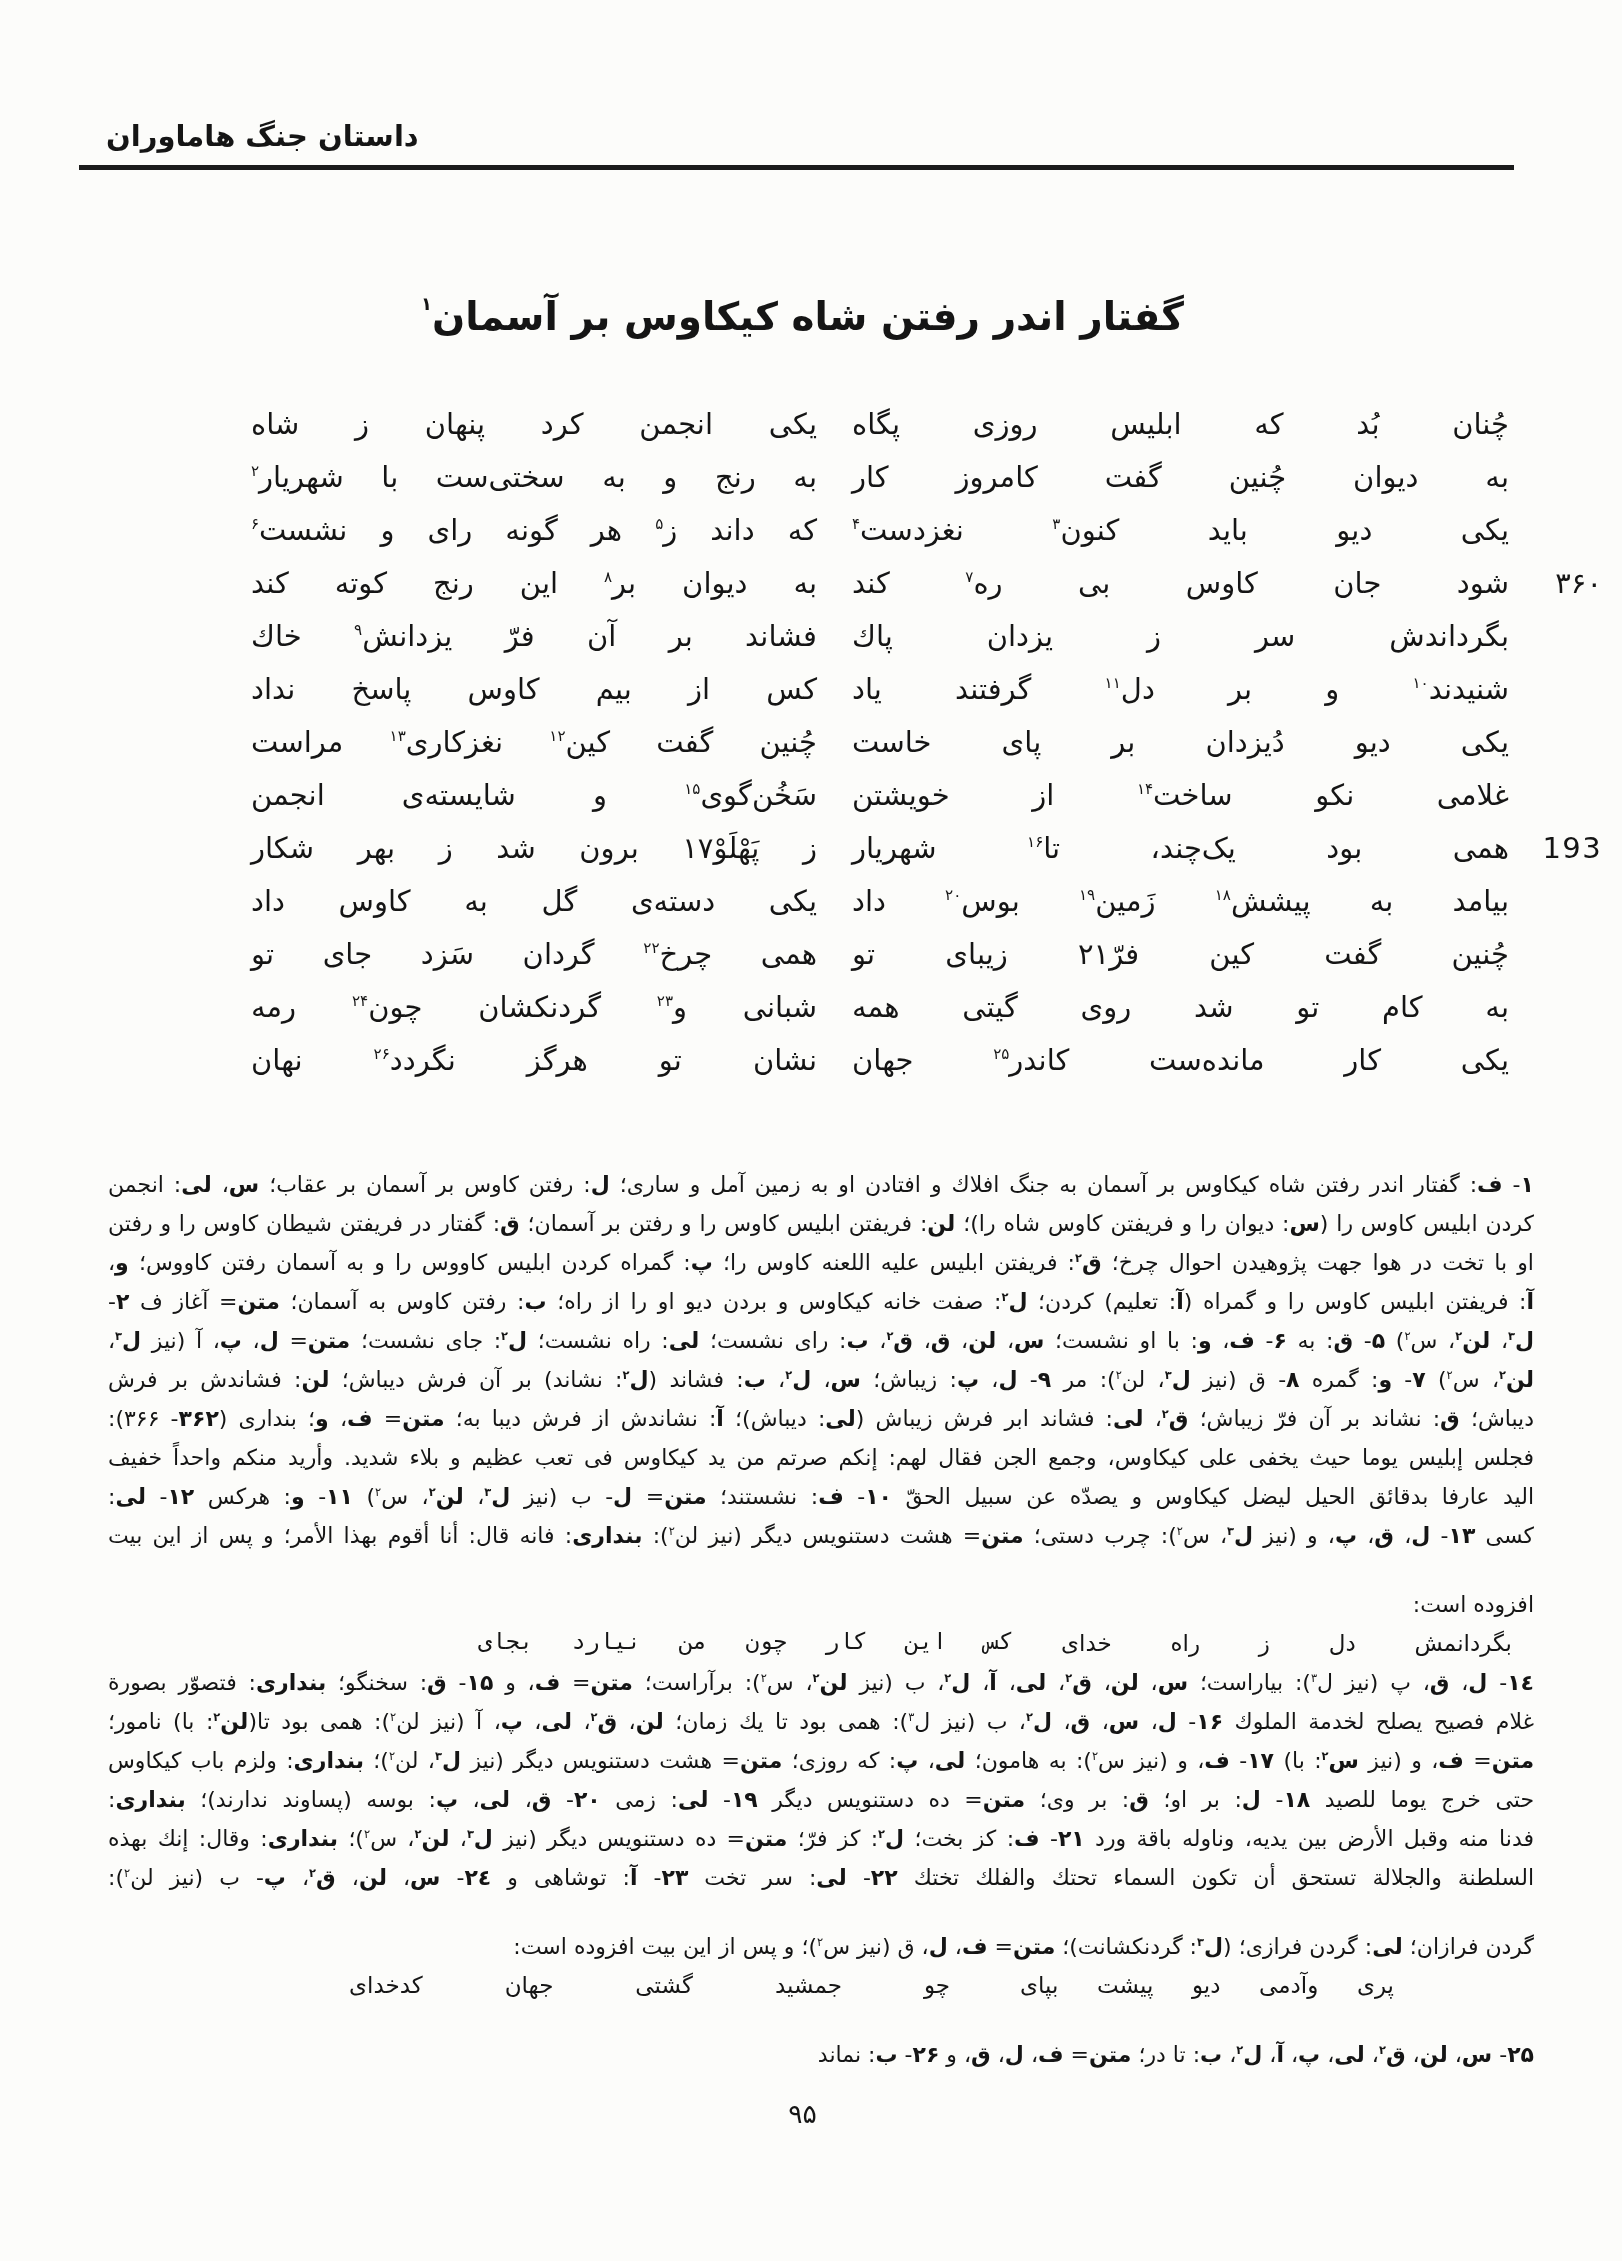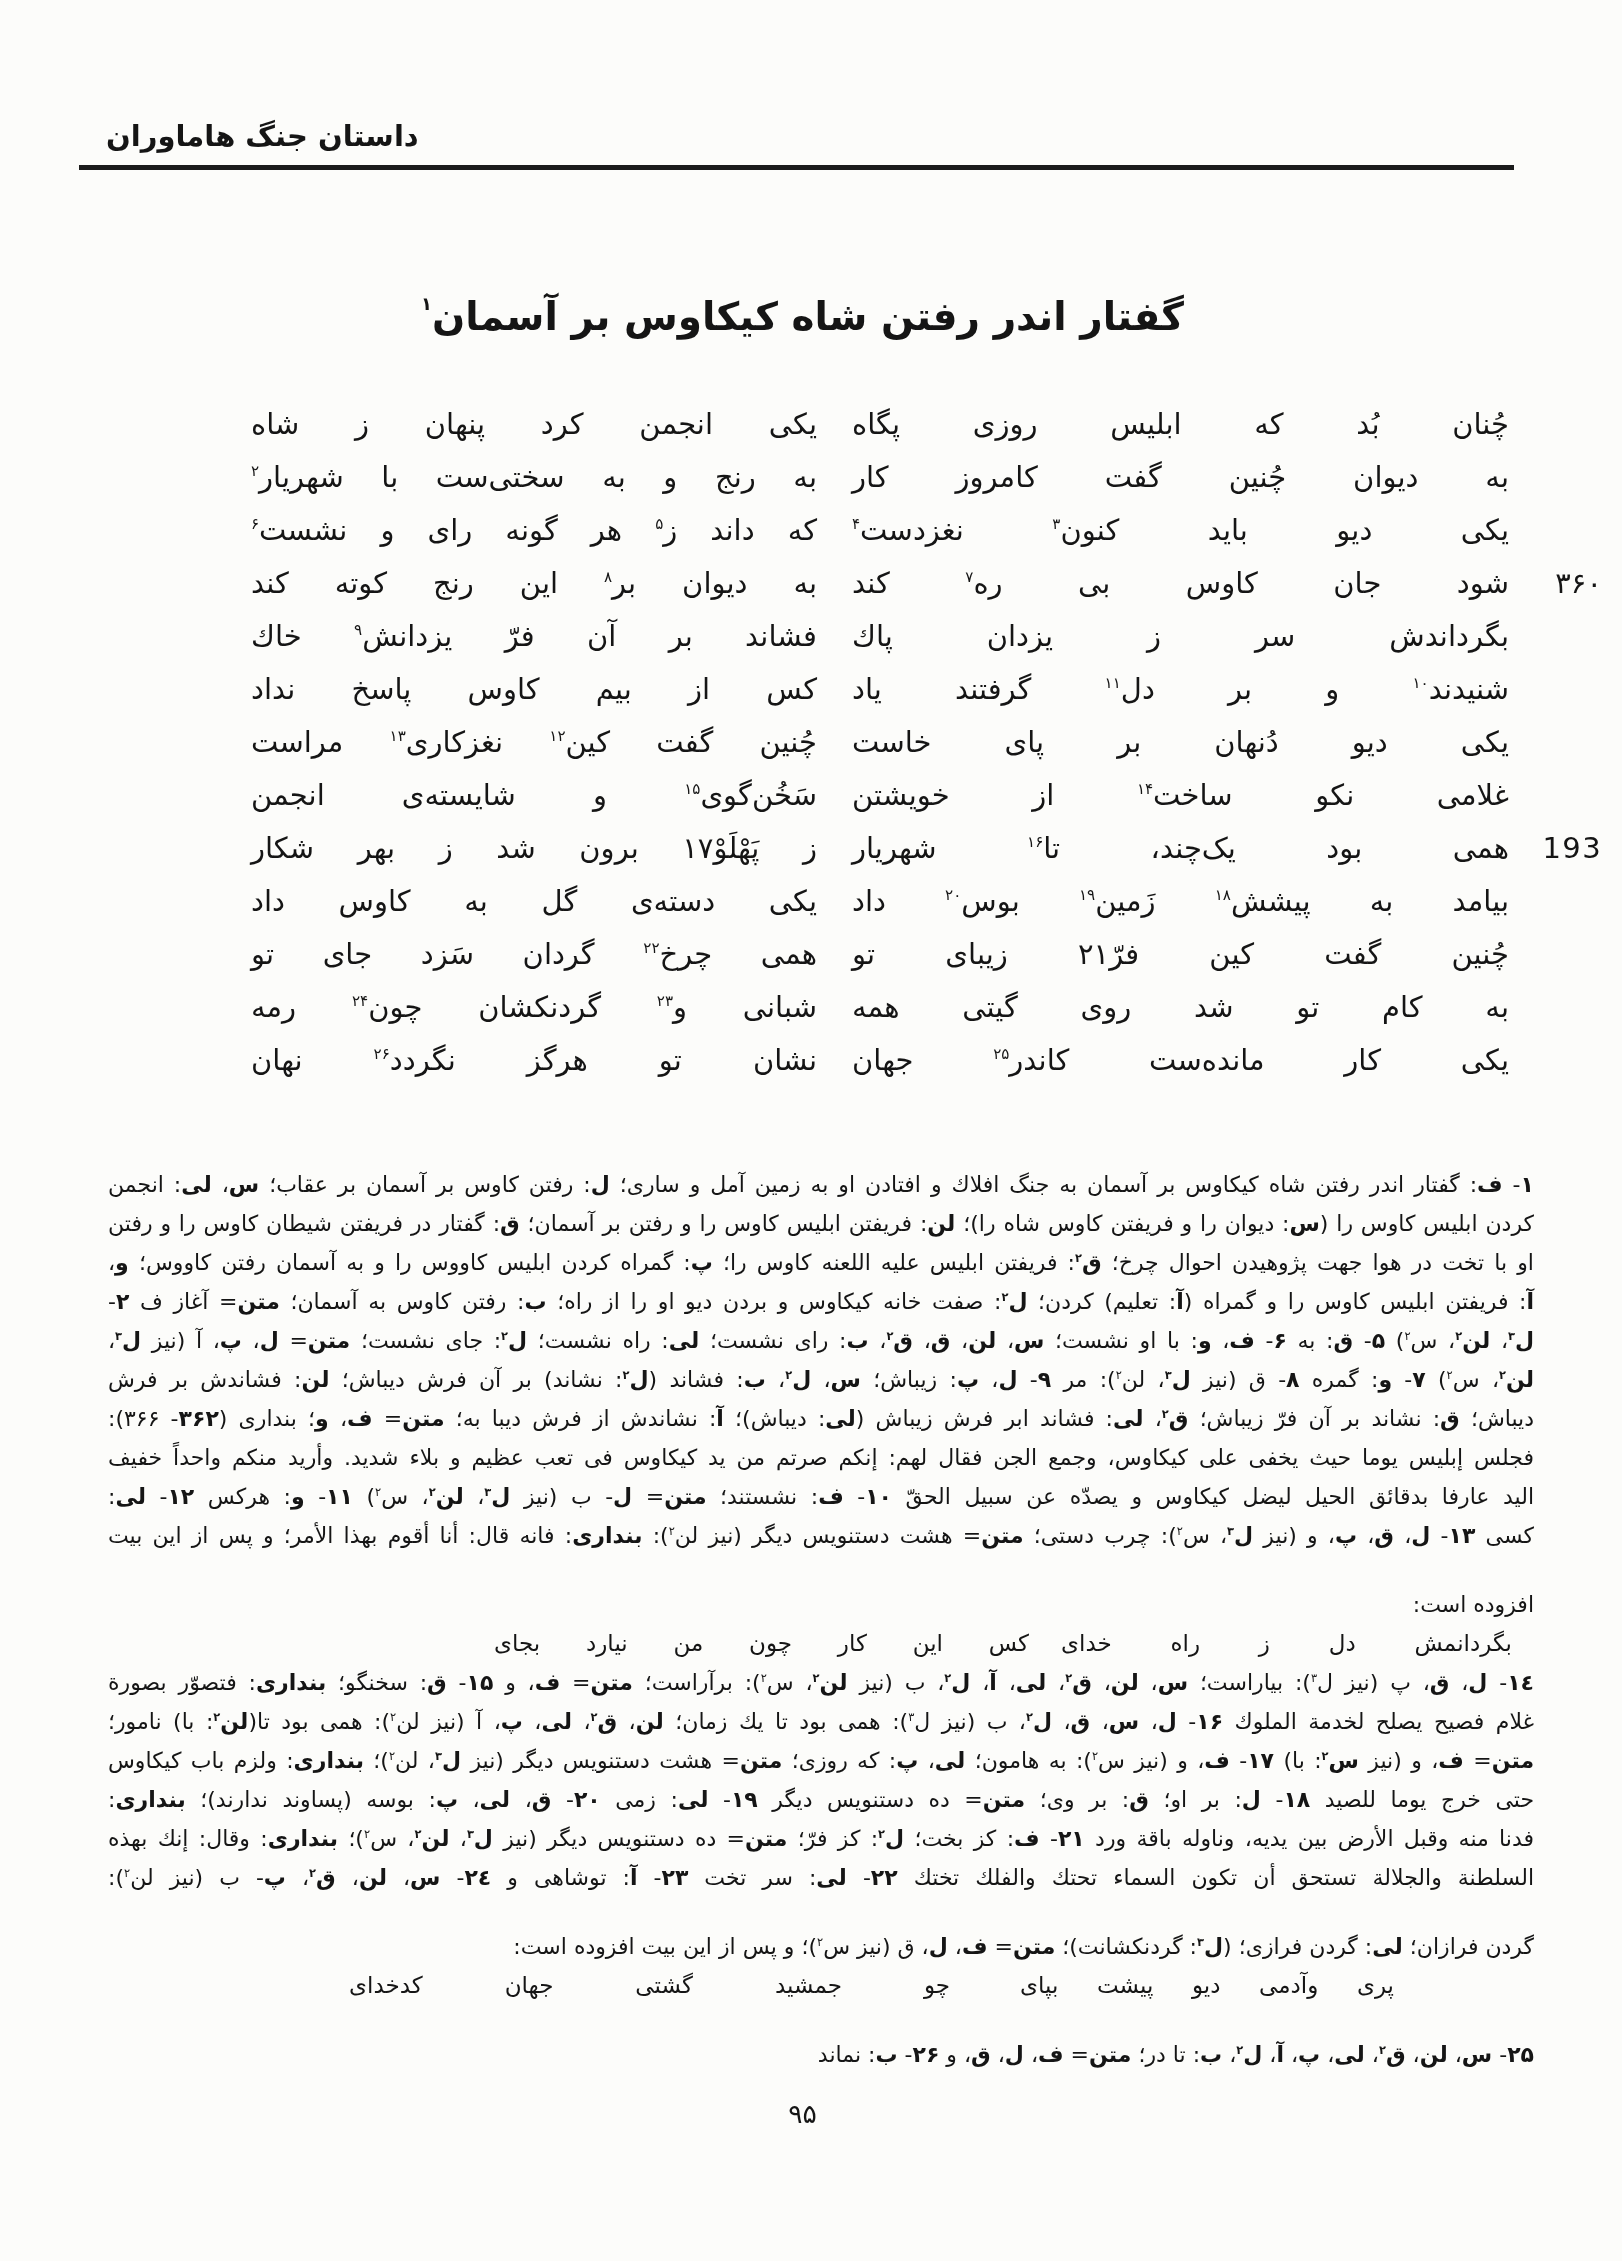--- a/index.html
+++ b/index.html
@@ -25,21 +25,21 @@
   .verse-num{position:absolute; right:-93px; top:50%; transform:translateY(-50%);
     font-size:29px; letter-spacing:1.4px;}
   
   .footnotes{position:absolute; right:88px; top:1165px; width:1426px;
     font-size:22px; line-height:39px;}
   .fn-line{text-align:justify; text-align-last:justify;}
   .fn-line.align-right{text-align:right; text-align-last:right;margin-top:30px;}
   .fn-verse{display:flex; height:39px; align-items:center; font-size:23px;}
   .fn-verse .vh{text-align:justify; text-align-last:justify; white-space:nowrap;}
   .fn-verse.v1 .vh-a{margin-right:22px; width:451px;}
-  .fn-verse.v1 .vh-b{margin-right:32px; width:535px;}
+  .fn-verse.v1 .vh-b{margin-right:48px; width:535px;font-family:Liberation Mono, monospace;}
   .fn-verse.v2 .vh-a{margin-right:140px; width:374px;}
   .fn-verse.v2 .vh-b{margin-right:70px; width:601px;}
   
   .page-number{position:absolute; left:0; top:2098px; width:100%; text-align:center; font-size:26.6px;}
   sup{font-size:0.52em; vertical-align:super; line-height:0;}
   b{font-weight:bold;}
 </style>
 </head>
 <body>
 
@@ -75,21 +75,21 @@
       <div class="hemi h-first enh">بگرداندش سر ز یزدان پاك</div>
       <div class="hemi h-second enh">فشاند بر آن فرّ یزدانش<sup>۹</sup> خاك</div>
       <span class="verse-num"></span>
     </div>
     <div class="p-row">
       <div class="hemi h-first enh">شنیدند<sup>۱۰</sup> و بر دل<sup>۱۱</sup> گرفتند یاد</div>
       <div class="hemi h-second enh">کس از بیم کاوس پاسخ نداد</div>
       <span class="verse-num"></span>
     </div>
     <div class="p-row">
-      <div class="hemi h-first enh">یکی دیو دُنهان بر پای خاست</div>
+      <div class="hemi h-first enh">یکی دیو دُیزدان بر پای خاست</div>
       <div class="hemi h-second enh">چُنین گفت کین<sup>۱۲</sup> نغزکاری<sup>۱۳</sup> مراست</div>
       <span class="verse-num"></span>
     </div>
     <div class="p-row">
       <div class="hemi h-first enh">غلامی نکو ساخت<sup>۱۴</sup> از خویشتن</div>
       <div class="hemi h-second enh">سَخُن‌گوی<sup>۱۵</sup> و شایسته‌ی انجمن</div>
       <span class="verse-num"></span>
     </div>
     <div class="p-row">
       <div class="hemi h-first enh">همی بود یک‌چند، تا<sup>۱۶</sup> شهریار</div>

